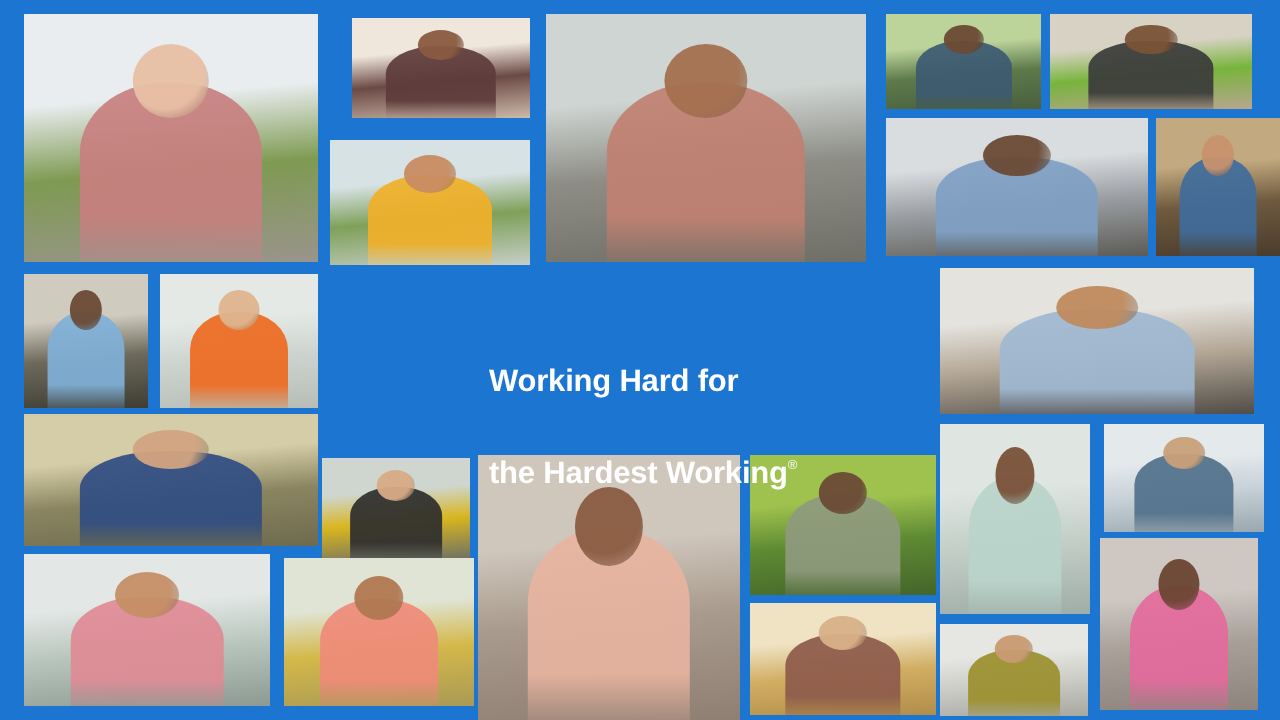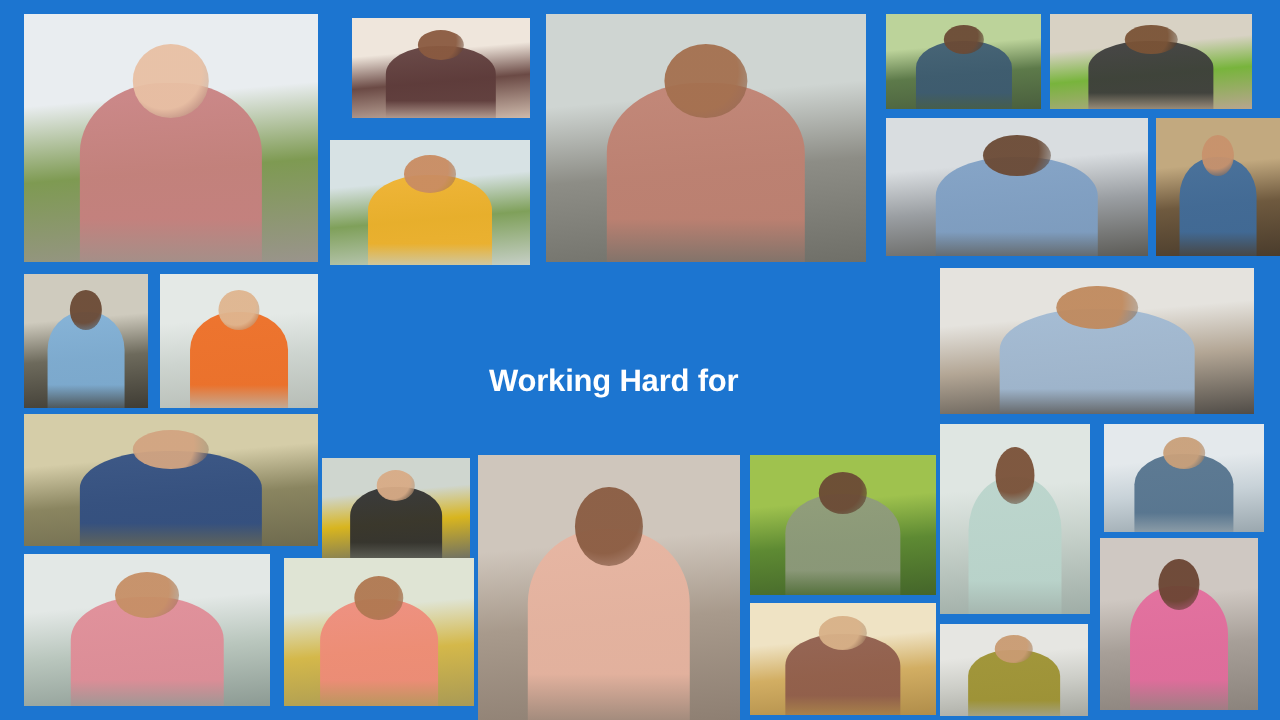--- a/index.html
+++ b/index.html
@@ -175,15 +175,16 @@
       </div>
       <div class="photo" title="Smiling woman in an olive top standing indoors" style="left: 940px; top: 624px; width: 148px; height: 92px;">
         <div class="bg" style="background: linear-gradient(175deg, rgb(230, 230, 226) 0%, rgb(230, 230, 226) 34%, rgb(205, 206, 200) 62%, rgb(166, 167, 159) 100%);"></div>
         <div class="subj" style="background: linear-gradient(rgb(155, 143, 44) 0%, rgb(155, 143, 44) 70%, rgb(166, 167, 159) 100%);"></div>
         <div class="head" style="background: radial-gradient(circle at 42% 38%, rgb(201, 155, 114) 0%, rgb(201, 155, 114) 58%, rgba(0, 0, 0, 0.22) 100%);"></div>
       </div>
     </div>
 
   <div class="tagline" style="left: 457px; top: 318px; color: rgb(255, 255, 255); margin-left: 32px;">
     <div>Working Hard for</div>
+    <div><span>the Hardest Working</span><span class="reg">®</span></div>
   </div>
 
 </div>
 
 </body></html>

